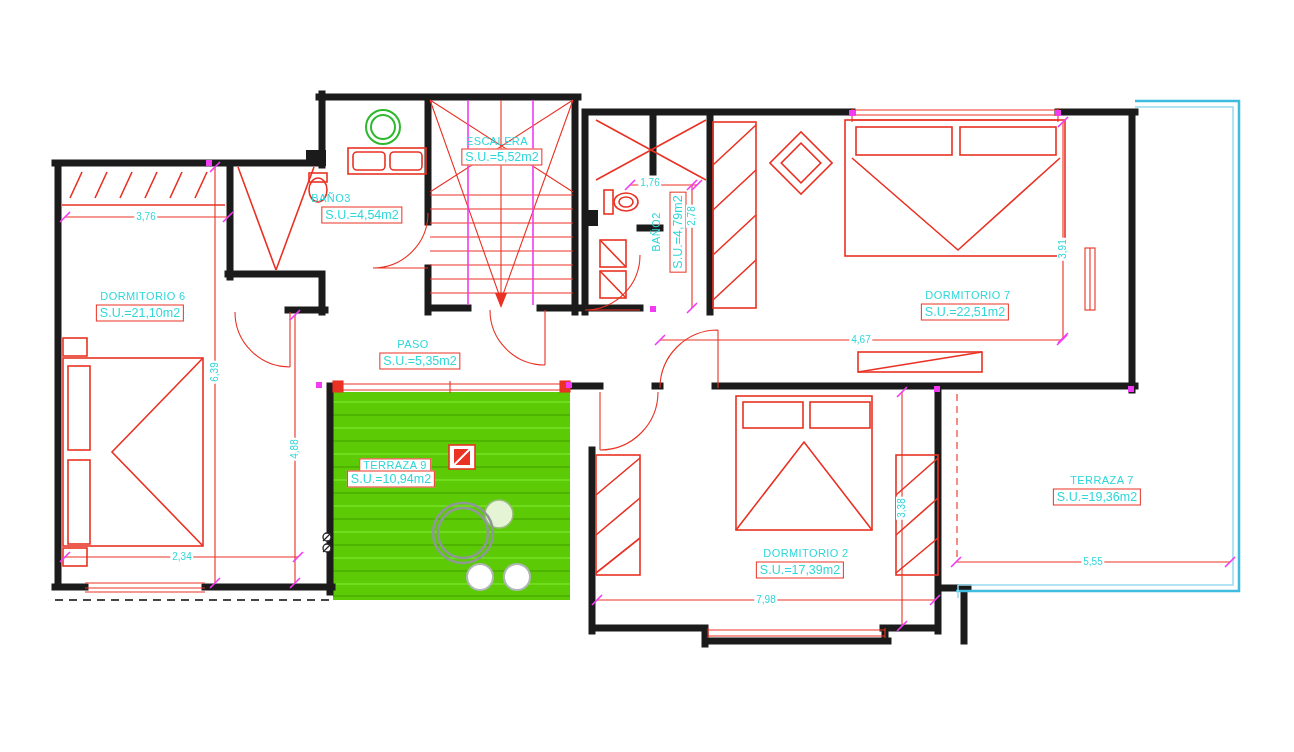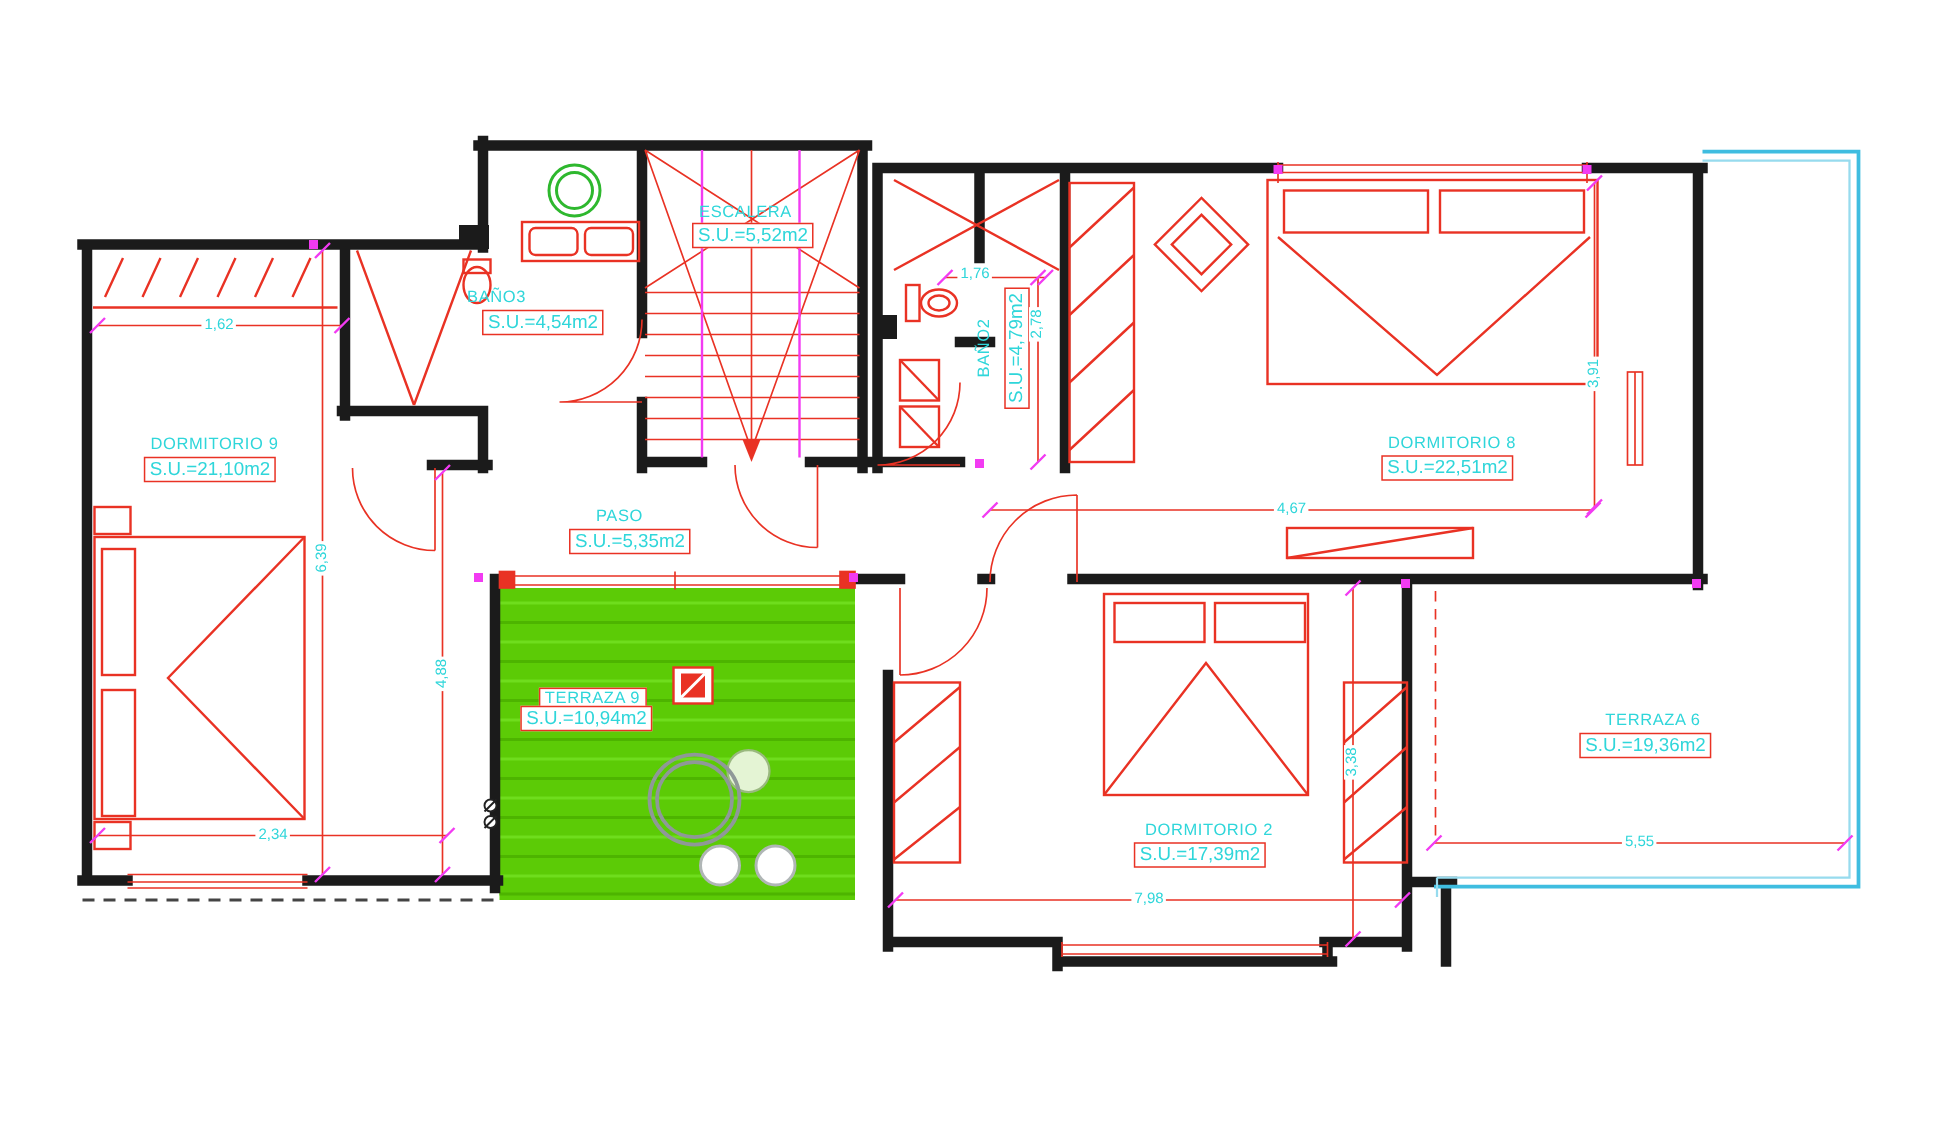--- a/index.html
+++ b/index.html
@@ -205,48 +205,48 @@
         <rect x="316" y="382" width="6" height="6"></rect>
     <rect x="566" y="382" width="6" height="6"></rect>
         <rect x="650" y="306" width="6" height="6"></rect>
     <rect x="934" y="386" width="6" height="6"></rect>
         <rect x="1128" y="386" width="6" height="6"></rect>
     <rect x="849" y="110" width="6" height="6"></rect>
         <rect x="1055" y="110" width="6" height="6"></rect>
   </g>
 </svg>
 
-<div class="t name" style="left:143px;top:297px">DORMITORIO 9</div>
+<div class="t name" style="left:143px;top:297px">DORMITORIO 6</div>
 <div class="t area box" style="left:140px;top:313px">S.U.=21,10m2</div>
 
 <div class="t name" style="left:331px;top:199px">BAÑO3</div>
 <div class="t area box" style="left:362px;top:215px">S.U.=4,54m2</div>
 
 <div class="t name" style="left:497px;top:142px">ESCALERA</div>
 <div class="t area box" style="left:502px;top:157px">S.U.=5,52m2</div>
 
 <div class="t v name" style="left:657px;top:232px">BAÑO2</div>
 <div class="t v area box" style="left:678px;top:232px">S.U.=4,79m2</div>
 
-<div class="t name" style="left:968px;top:296px">DORMITORIO 8</div>
+<div class="t name" style="left:968px;top:296px">DORMITORIO 7</div>
 <div class="t area box" style="left:965px;top:312px">S.U.=22,51m2</div>
 
 <div class="t name" style="left:413px;top:345px">PASO</div>
 <div class="t area box" style="left:420px;top:361px">S.U.=5,35m2</div>
 
 <div class="t name box" style="left:395px;top:466px">TERRAZA 9</div>
 <div class="t area box" style="left:391px;top:479px">S.U.=10,94m2</div>
 
 <div class="t name" style="left:806px;top:554px">DORMITORIO 2</div>
 <div class="t area box" style="left:800px;top:570px">S.U.=17,39m2</div>
 
-<div class="t name" style="left:1102px;top:481px">TERRAZA 6</div>
+<div class="t name" style="left:1102px;top:481px">TERRAZA 7</div>
 <div class="t area box" style="left:1097px;top:497px">S.U.=19,36m2</div>
 
-<div class="t dim" style="left:146px;top:217px">1,62</div>
+<div class="t dim" style="left:146px;top:217px">3,76</div>
 <div class="t dim" style="left:650px;top:183px">1,76</div>
 <div class="t dim" style="left:861px;top:340px">4,67</div>
 <div class="t dim" style="left:182px;top:557px">2,34</div>
 <div class="t dim" style="left:766px;top:600px">7,98</div>
 <div class="t dim" style="left:1093px;top:562px">5,55</div>
 <div class="t dim v" style="left:215px;top:372px">6,39</div>
 <div class="t dim v" style="left:295px;top:449px">4,88</div>
 <div class="t dim v" style="left:692px;top:216px">2,78</div>
 <div class="t dim v" style="left:1063px;top:249px">3,91</div>
 <div class="t dim v" style="left:902px;top:508px">3,38</div>

